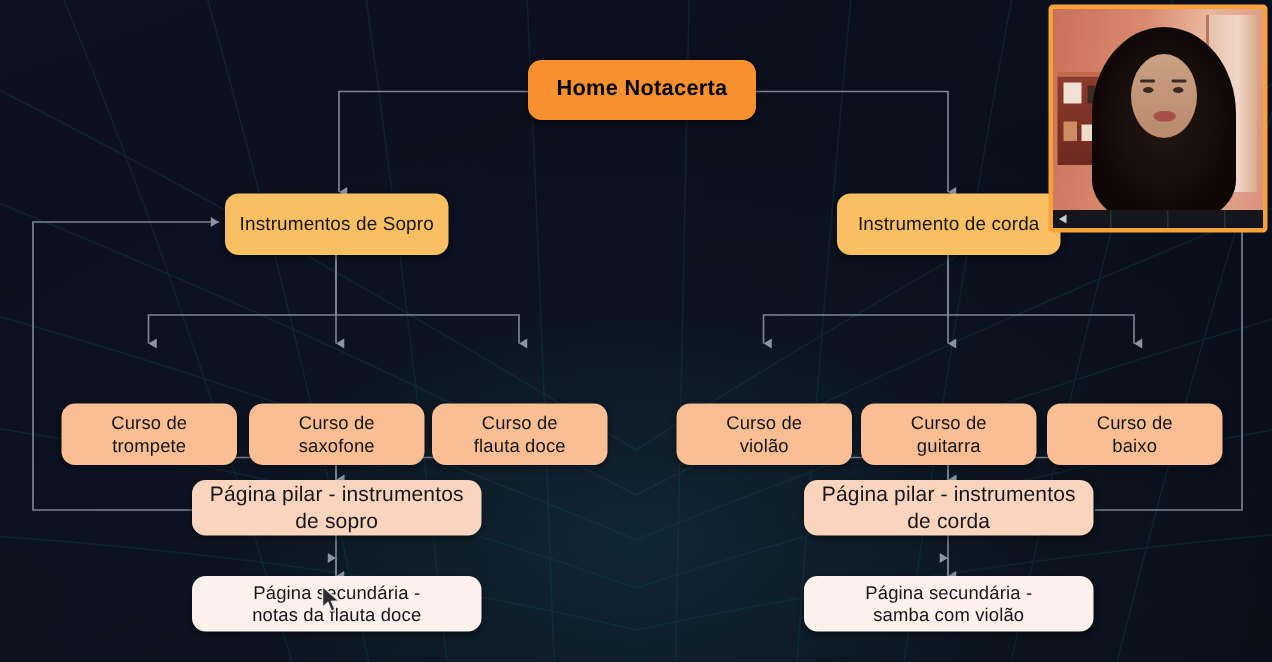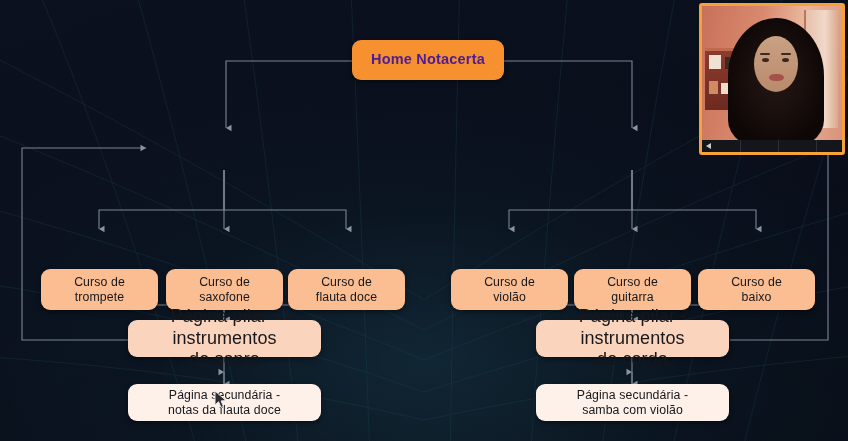--- a/index.html
+++ b/index.html
@@ -33,28 +33,28 @@
     text-align: center;
     border-radius: 9px;
     color: #17171b;
     line-height: 1.22;
     white-space: pre-line;
     letter-spacing: 0.1px;
     box-shadow: 0 2px 5px rgba(0,0,0,0.45);
   }
   .n-home {
     background: #f7902f;
-    color: #4c1d95;
+    color: #000000;
     font-weight: bold;
     font-size: 14.5px;
     letter-spacing: 0.2px;
   }
   .n-branch { background: #fbbf63; font-size: 12.6px; }
   .n-course { background: #fbbe92; font-size: 12.3px; margin-top: 39px; }
-  .n-pillar { background: #fad4bc; font-size: 18px; }
+  .n-pillar { background: #fad4bc; font-size: 14px; }
   .n-secondary { background: #fdf1ea; font-size: 12.3px; }
 
   #webcam {
     position: absolute;
     left: 699px; top: 3px;
     width: 146px; height: 152px;
     border: 3px solid #f7a13a;
     border-radius: 3px;
     overflow: hidden;
     background: #2a1512;
@@ -185,20 +185,22 @@
 
       <path d="M730 340 L828 340 L828 148 L712 148" marker-end="url(#ah-left)"></path>
 
       <path d="M224 384 L224 372" marker-end="url(#ah-up)"></path>
       <path d="M632 384 L632 372" marker-end="url(#ah-up)"></path>
     </g>
   </svg>
 
   <div class="node n-home" style="left:352px; top:40px; width:152px; height:40px;">Home Notacerta</div>
 
+  <div class="node n-branch" style="left:150px; top:129px; width:149px; height:41px;">Instrumentos de Sopro</div>
+  <div class="node n-branch" style="left:558px; top:129px; width:149px; height:41px;">Instrumento de corda</div>
 
   <div class="node n-course" style="left:41px; top:230px; width:117px; height:41px;">Curso de
 trompete</div>
   <div class="node n-course" style="left:166px; top:230px; width:117px; height:41px;">Curso de
 saxofone</div>
   <div class="node n-course" style="left:288px; top:230px; width:117px; height:41px;">Curso de
 flauta doce</div>
 
   <div class="node n-course" style="left:451px; top:230px; width:117px; height:41px;">Curso de
 violão</div>

